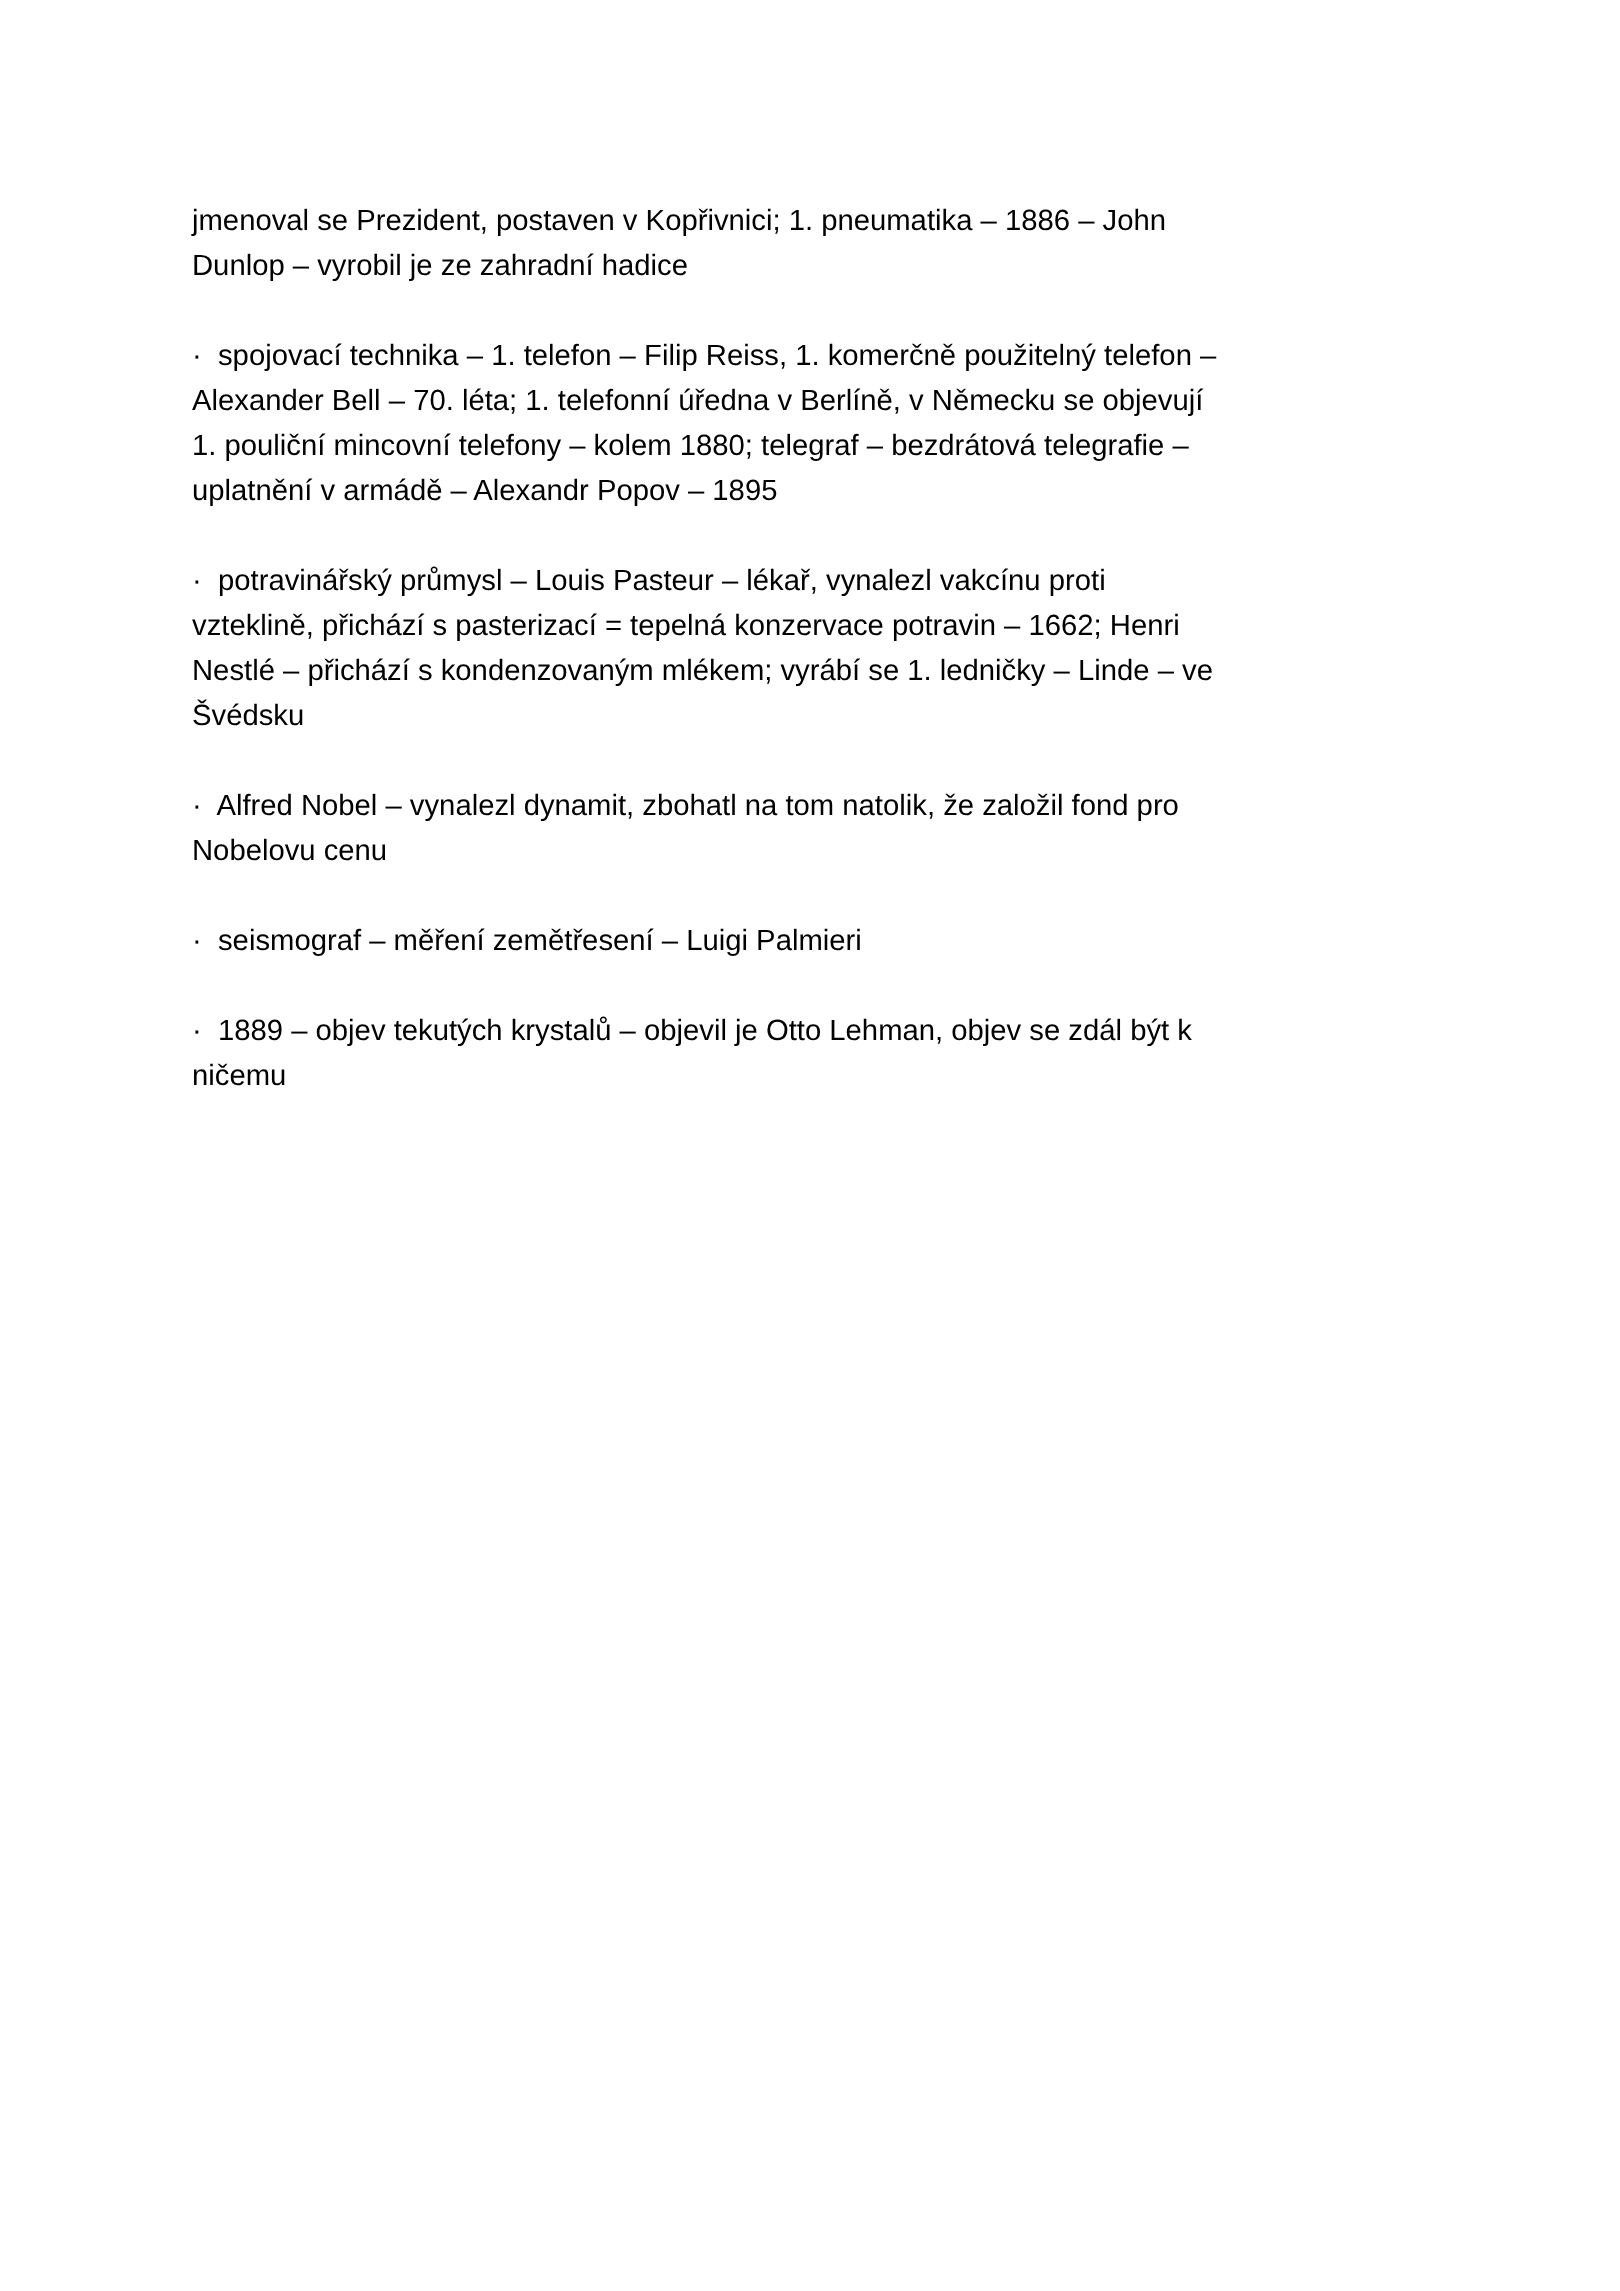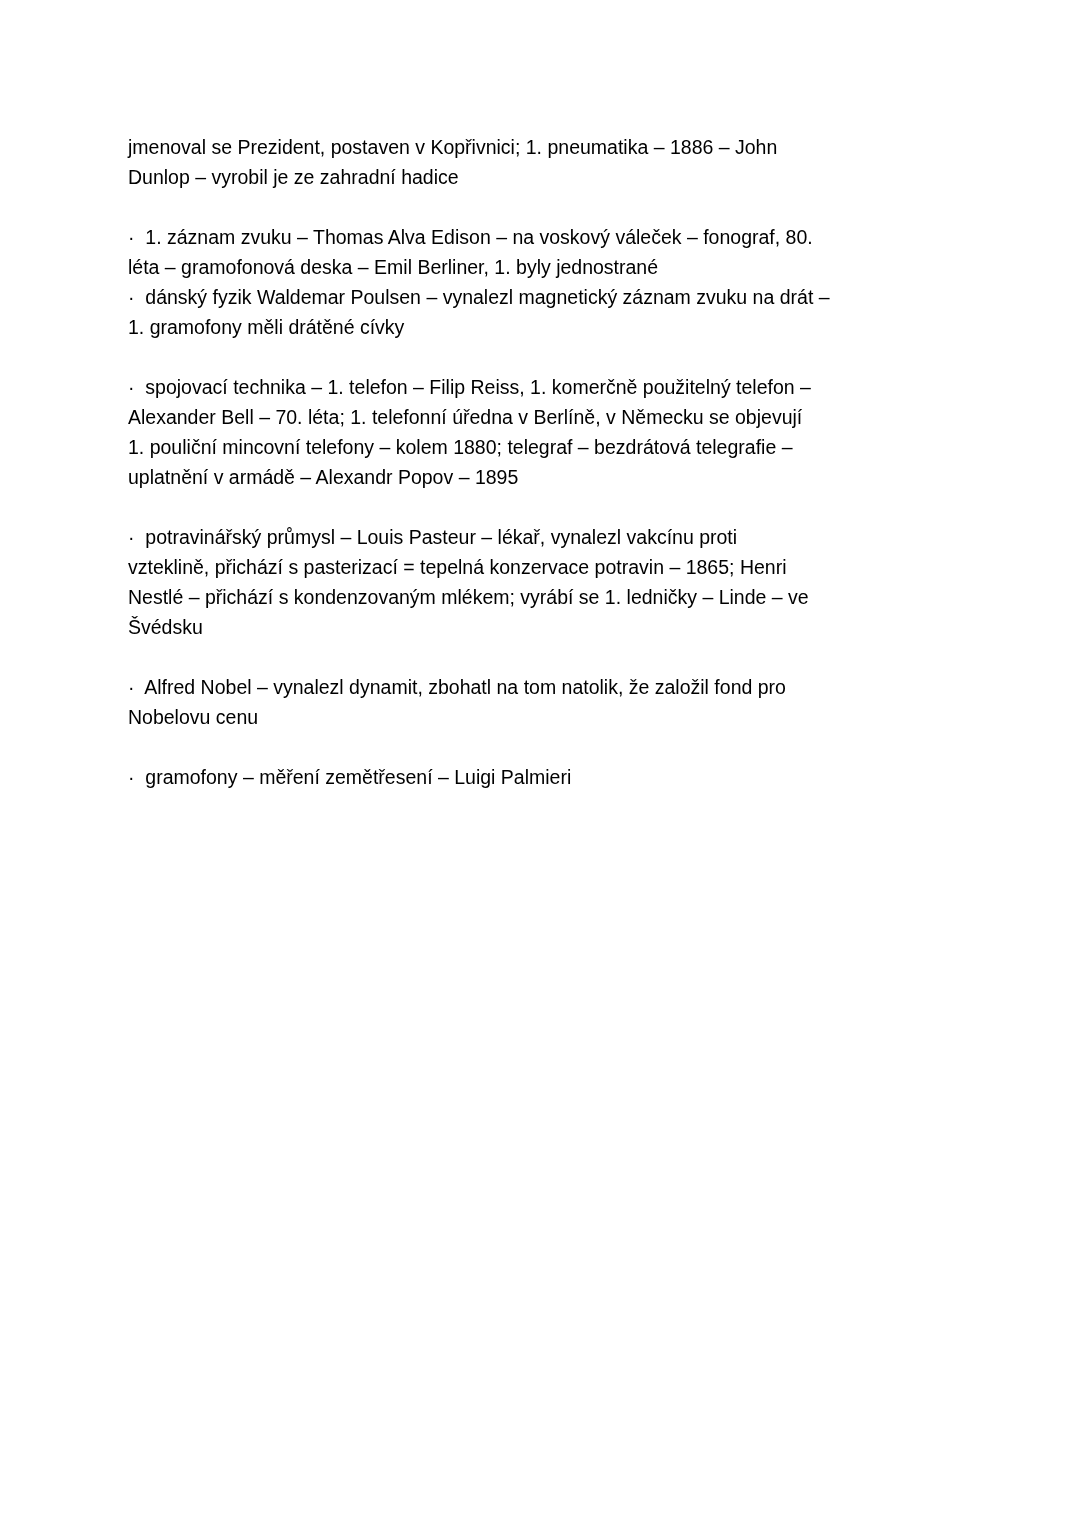--- a/index.html
+++ b/index.html
@@ -38,29 +38,27 @@
   }
 </style>
 </head>
 <body>
 
 <div class="page">
   <div class="content" id="document-content">
 
   <div class="paragraph">jmenoval se Prezident, postaven v Kopřivnici; 1. pneumatika – 1886 – John
 Dunlop – vyrobil je ze zahradní hadice</div>
-      <div class="paragraph">·  1. záznam zvuku – Thomas Alva Edison – na voskový váleček – fonograf, 80.
-léta – gramofonová deska – Emil Berliner, 1. byly jednostrané
-·  dánský fyzik Waldemar Poulsen – vynalezl magnetický záznam zvuku na drát –
-1. gramofony měli drátěné cívky</div>
       <div class="paragraph">·  spojovací technika – 1. telefon – Filip Reiss, 1. komerčně použitelný telefon –
 Alexander Bell – 70. léta; 1. telefonní úředna v Berlíně, v Německu se objevují
 1. pouliční mincovní telefony – kolem 1880; telegraf – bezdrátová telegrafie –
 uplatnění v armádě – Alexandr Popov – 1895</div>
       <div class="paragraph">·  potravinářský průmysl – Louis Pasteur – lékař, vynalezl vakcínu proti
-vzteklině, přichází s pasterizací = tepelná konzervace potravin – 1865; Henri
+vzteklině, přichází s pasterizací = tepelná konzervace potravin – 1662; Henri
 Nestlé – přichází s kondenzovaným mlékem; vyrábí se 1. ledničky – Linde – ve
 Švédsku</div>
       <div class="paragraph">·  Alfred Nobel – vynalezl dynamit, zbohatl na tom natolik, že založil fond pro
 Nobelovu cenu</div>
-      <div class="paragraph">·  gramofony – měření zemětřesení – Luigi Palmieri</div>
+      <div class="paragraph">·  seismograf – měření zemětřesení – Luigi Palmieri</div>
+      <div class="paragraph">·  1889 – objev tekutých krystalů – objevil je Otto Lehman, objev se zdál být k
+ničemu</div>
     </div>
 </div>
 
 </body></html>

